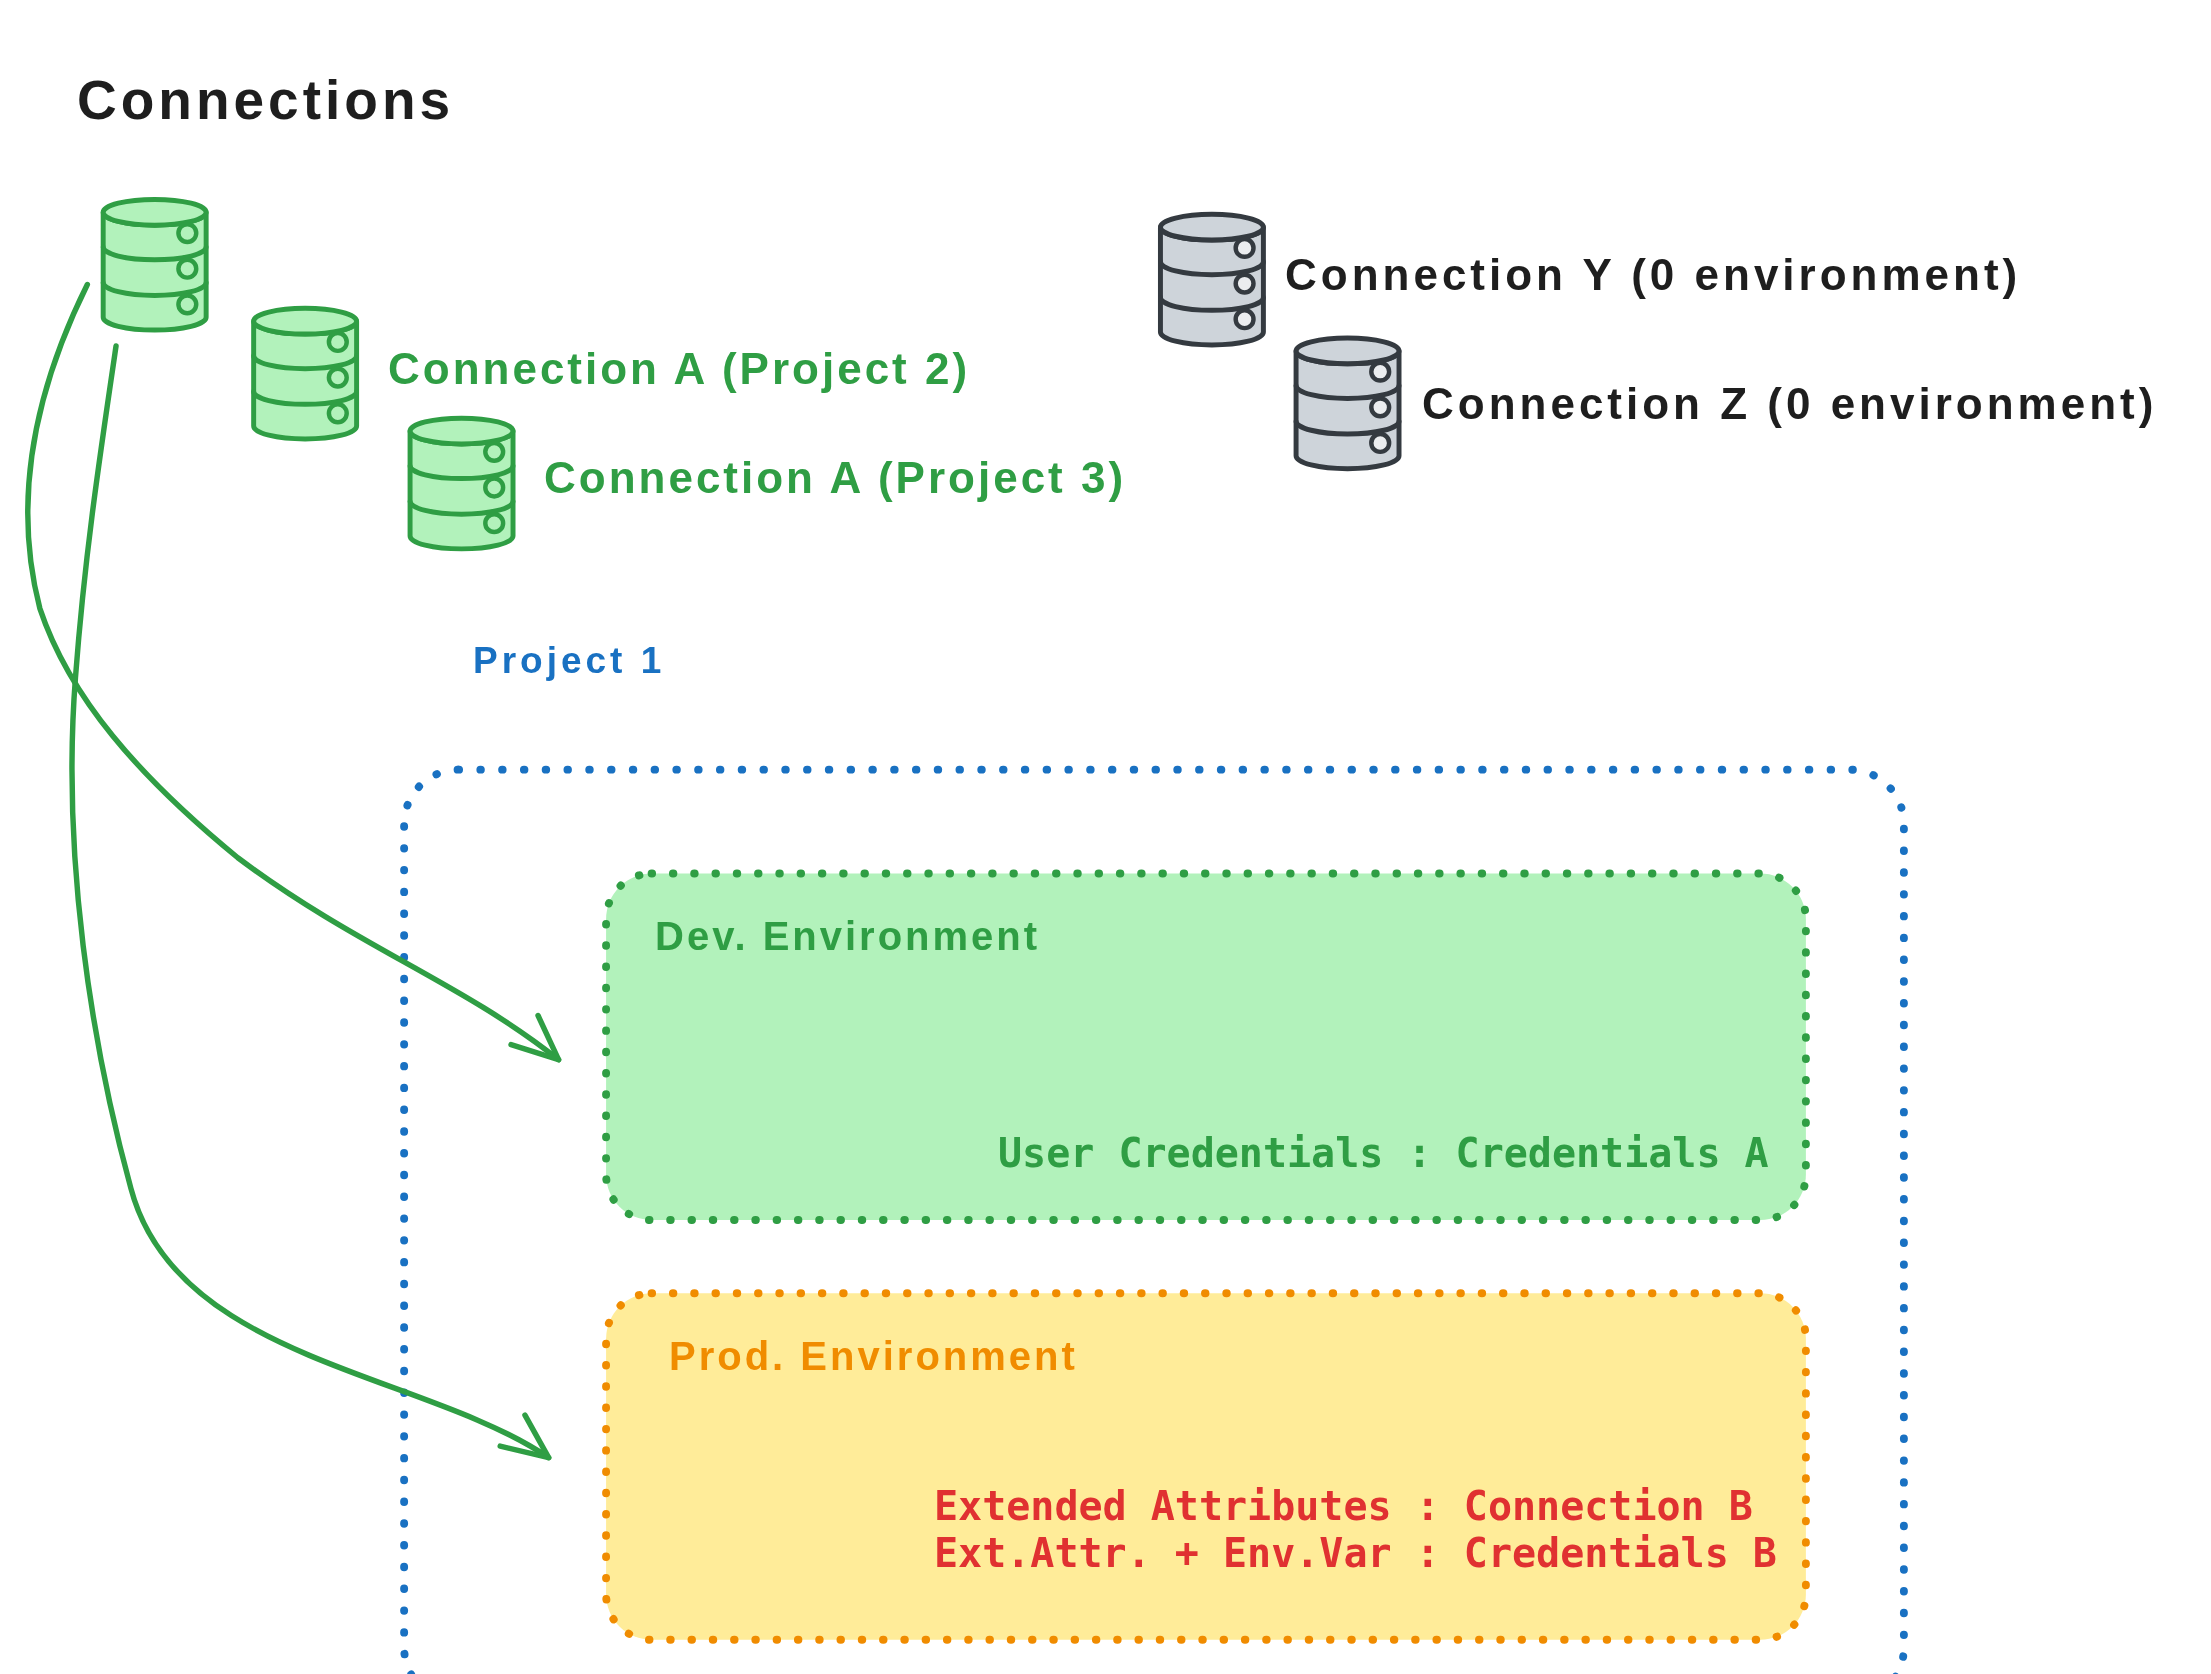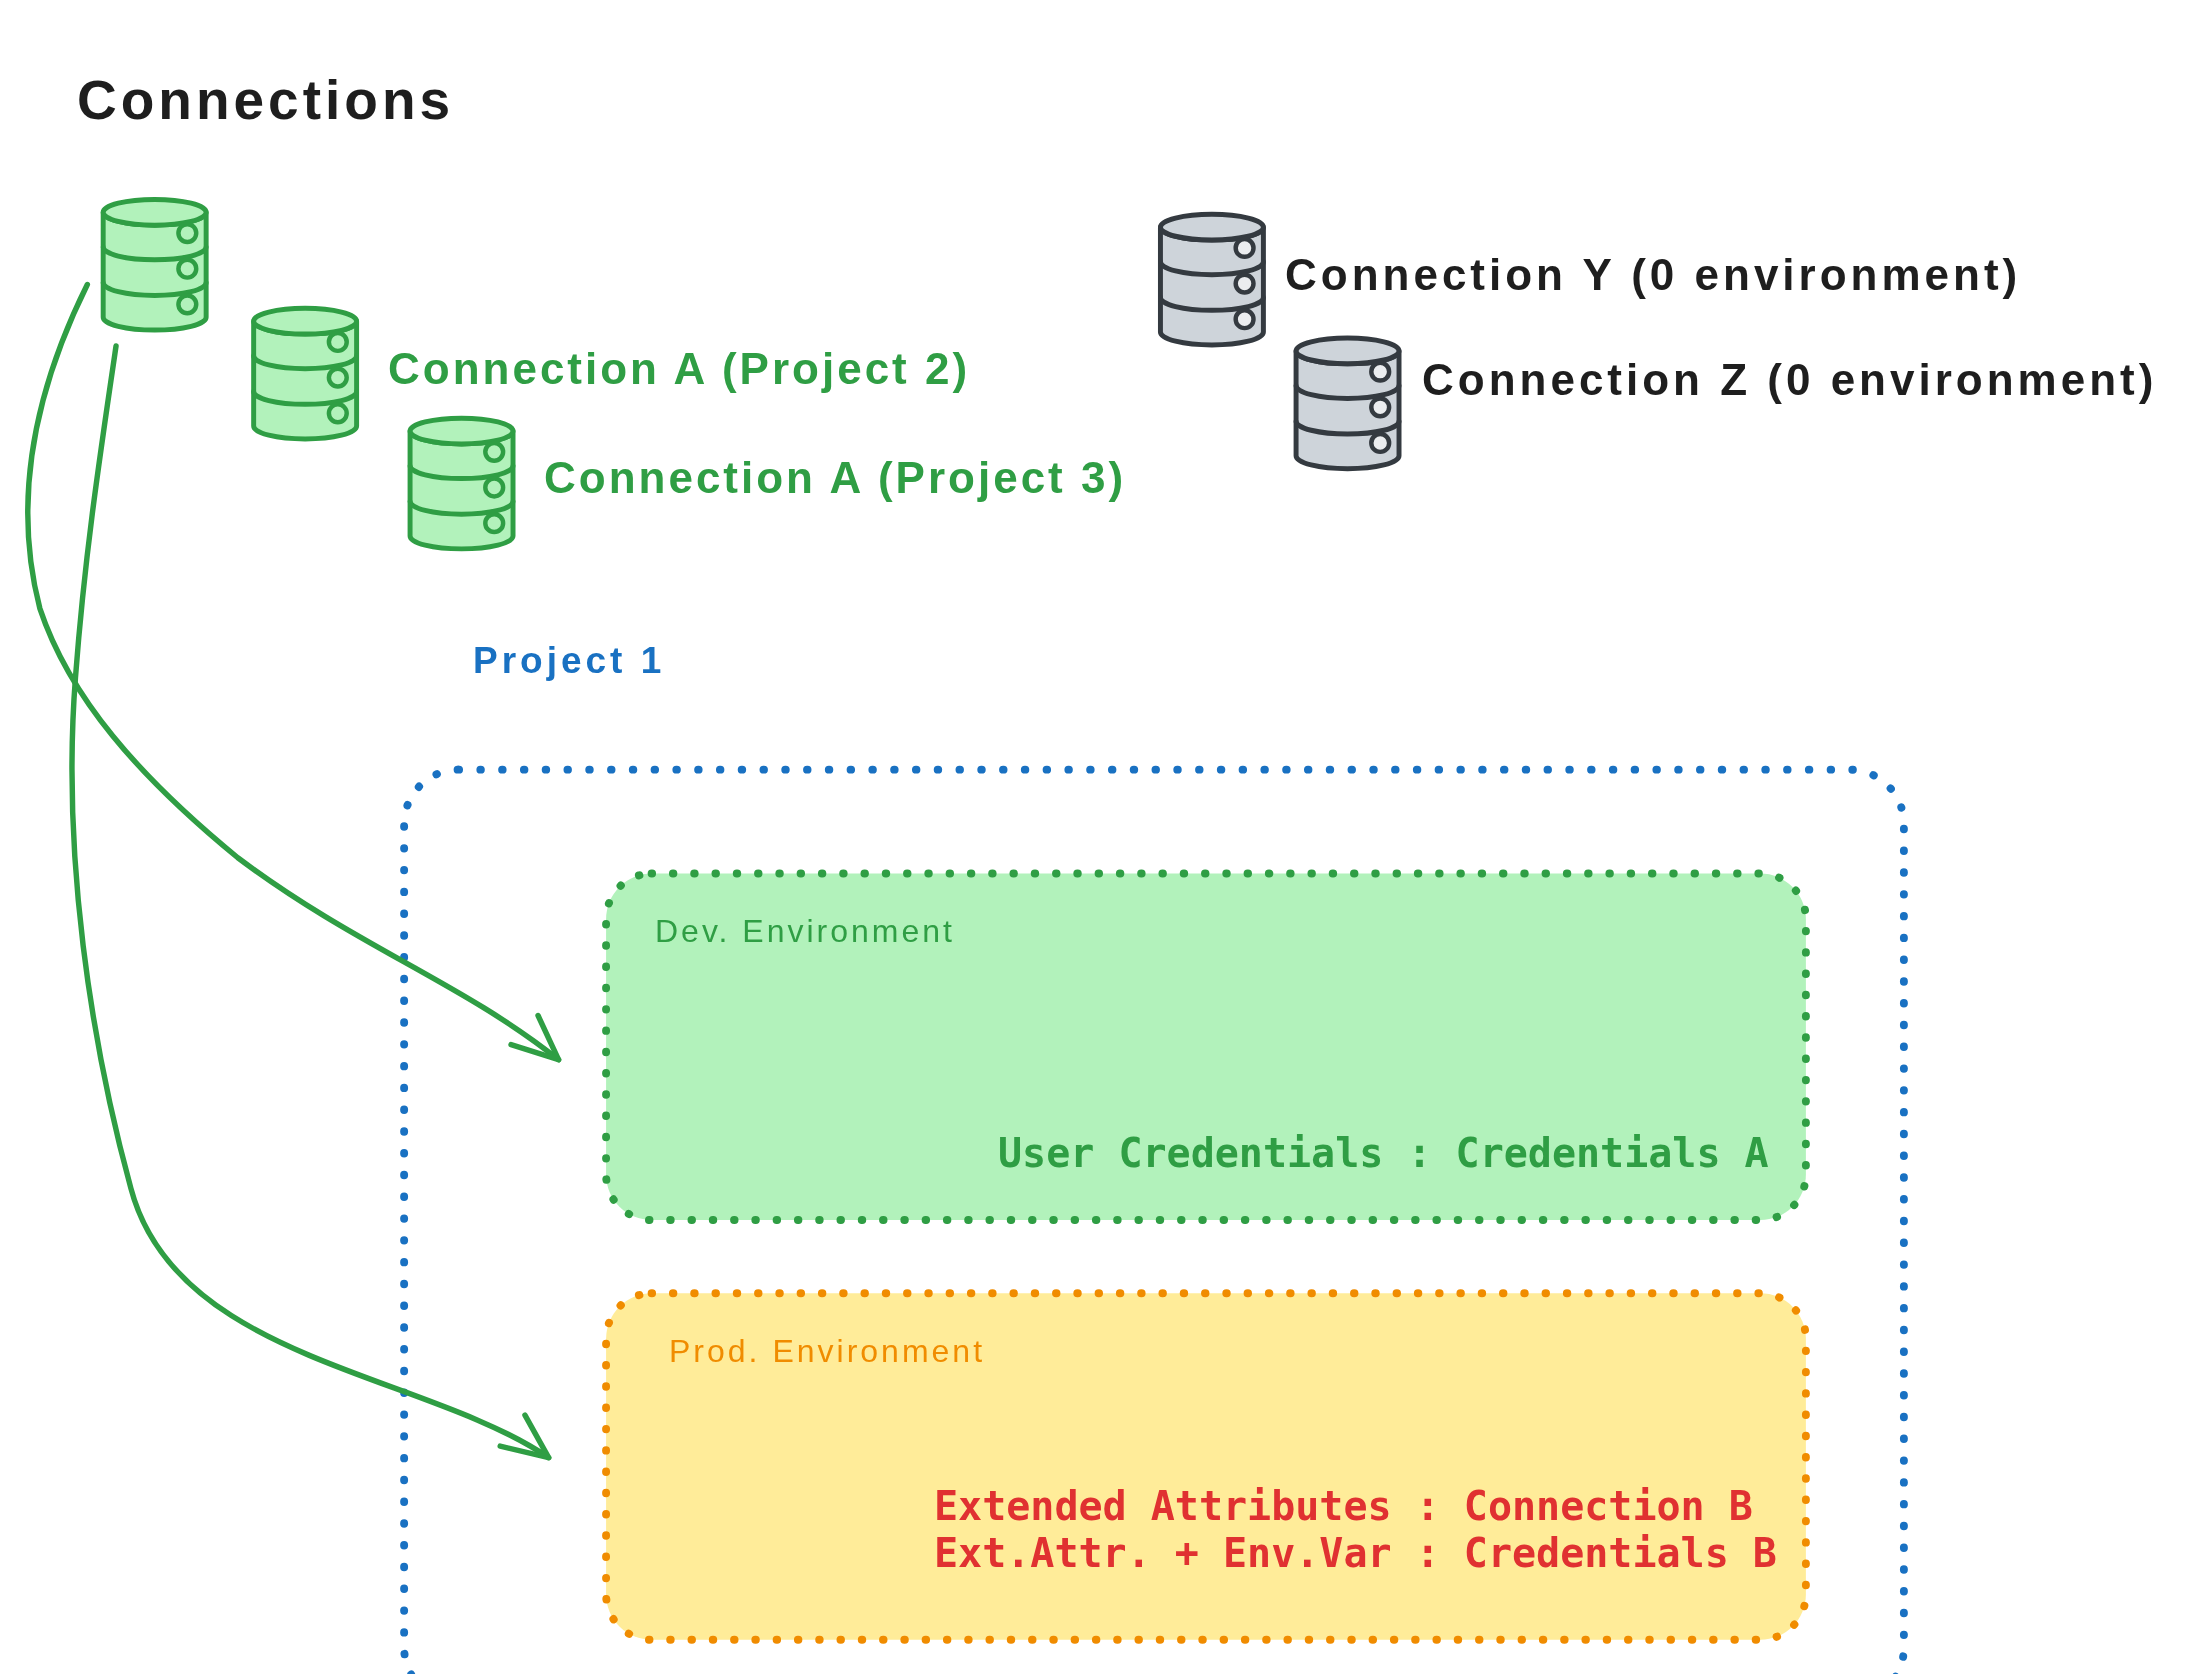--- a/index.html
+++ b/index.html
@@ -30,23 +30,23 @@
   .arrow{fill:none;stroke:var(--green);stroke-width:5.5;stroke-linecap:round;}
   .arrow-head{fill:none;stroke:var(--green);stroke-width:5.5;stroke-linecap:round;stroke-linejoin:round;}
 
   .txt{position:absolute;white-space:nowrap;line-height:1.25;}
   .hand{font-weight:600;letter-spacing:3px;}
   .page-title{left:77px;top:22px;font-size:55px;font-weight:700;letter-spacing:4px;color:var(--black);}
   .conn-label{font-size:44px;}
   .lbl-green{color:var(--green);}
   .lbl-black{color:var(--black);letter-spacing:4px;}
   .a1{left:235px;top:190px;} .a2{left:388px;top:297px;} .a3{left:544px;top:406px;}
-  .ly{left:1285px;top:203px;} .lz{left:1422px;top:308px;text-align:center;}
+  .ly{left:1285px;top:203px;} .lz{left:1422px;top:332px;text-align:center;}
   .project-title{left:473px;top:594px;font-size:37px;font-weight:700;letter-spacing:4px;color:var(--blue);}
-  .env-name{font-size:32px;font-weight:400;letter-spacing:3px;}
+  .env-name{font-size:40px;font-weight:700;letter-spacing:3px;}
   .dev-name{left:655px;top:867px;color:var(--green);}
   .prod-name{left:669px;top:1287px;color:var(--orange);}
   .mono{font-family:"DejaVu Sans Mono","Liberation Mono",monospace;font-weight:700;font-size:40px;line-height:48px;letter-spacing:0;}
   .dev-map{left:998px;top:1085px;color:var(--green);}
   .prod-map{left:934px;top:1438px;color:var(--red);}
 </style>
 </head>
 <body>
 
 <div class="canvas">

